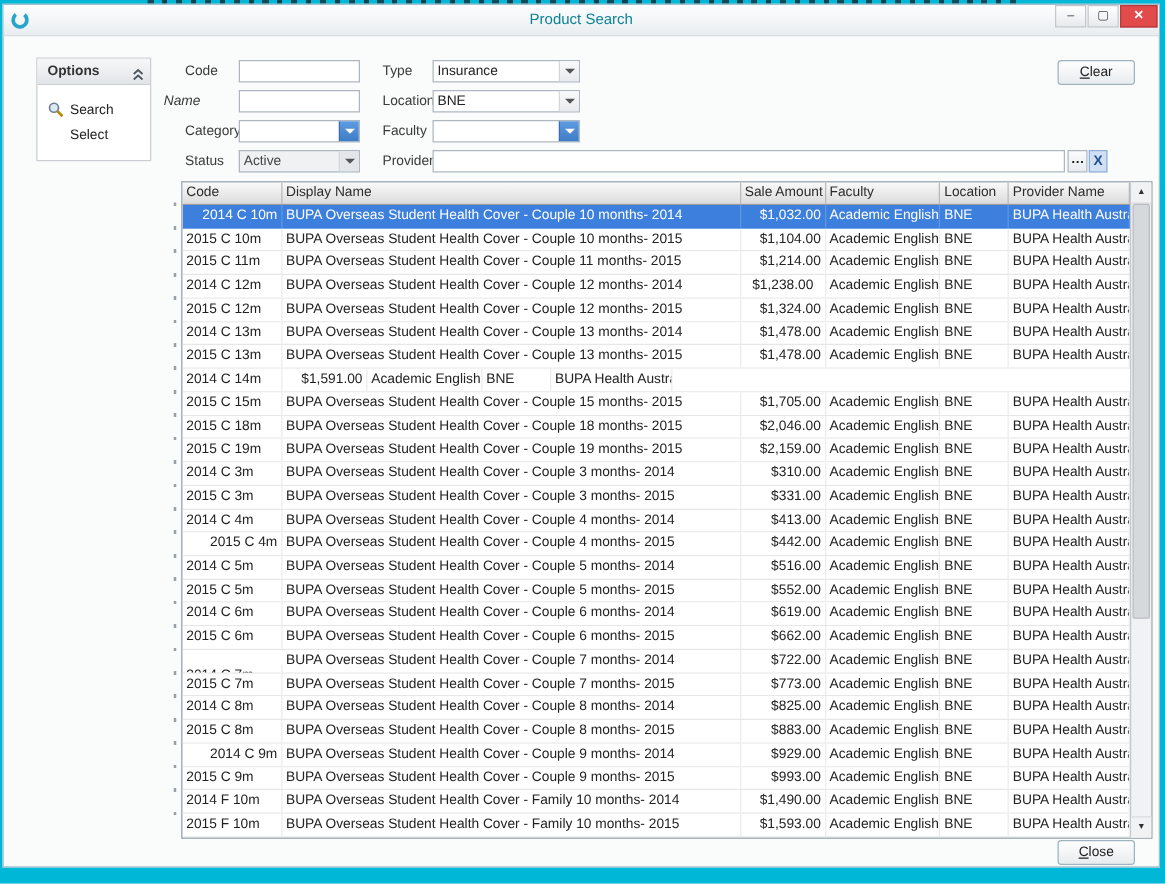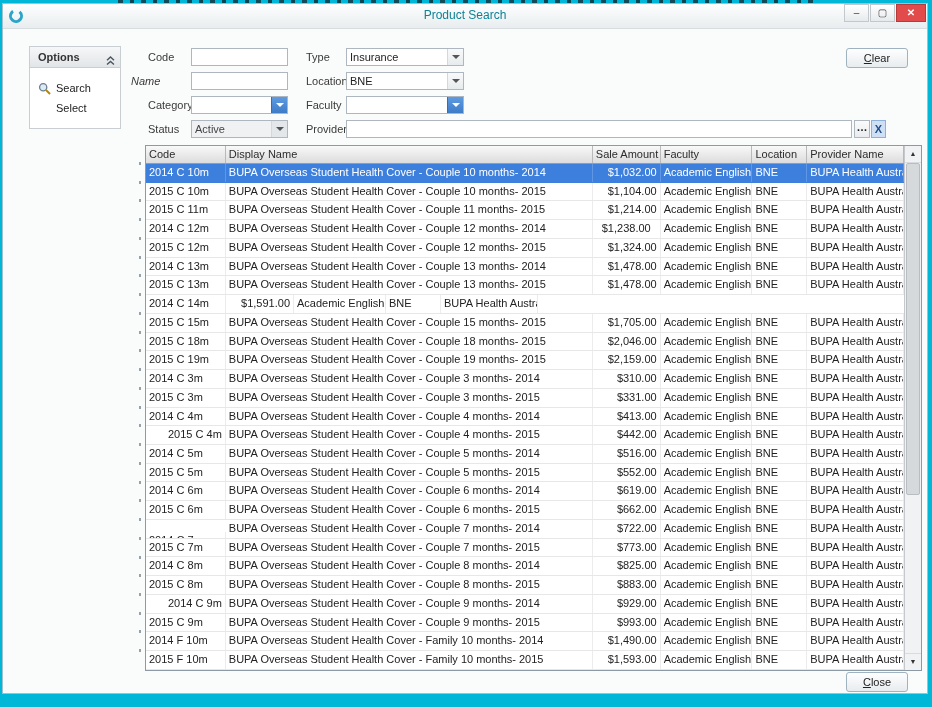--- a/index.html
+++ b/index.html
@@ -178,21 +178,21 @@
         <div class="ghead">
             <div class="hcell" style="width: 80px;">Code</div>
             <div class="hcell" style="width: 368px;">Display Name</div>
             <div class="hcell" style="width: 68px;">Sale Amount</div>
             <div class="hcell" style="width: 92px;">Faculty</div>
             <div class="hcell" style="width: 55px;">Location</div>
             <div class="hcell" style="width: 97px;">Provider Name</div>
           </div>
         <div class="gbody">
             <div class="grow sel">
-              <div class="gcell" style="width: 80px; text-align: left;">2014 C 10m</div>
+              <div class="gcell" style="width: 80px; text-align: right;">2014 C 10m</div>
               <div class="gcell" style="width: 368px; text-align: left;">BUPA Overseas Student Health Cover - Couple 10 months- 2014</div>
               <div class="gcell" style="width: 68px; text-align: right;">$1,032.00</div>
               <div class="gcell" style="width: 92px; text-align: left;">Academic English</div>
               <div class="gcell" style="width: 55px; text-align: left;">BNE</div>
               <div class="gcell" style="width: 97px; text-align: left;">BUPA Health Australia P</div>
             </div>
             <div class="grow">
               <div class="gcell" style="width: 80px; text-align: left;">2015 C 10m</div>
               <div class="gcell" style="width: 368px; text-align: left;">BUPA Overseas Student Health Cover - Couple 10 months- 2015</div>
               <div class="gcell" style="width: 68px; text-align: right;">$1,104.00</div>

